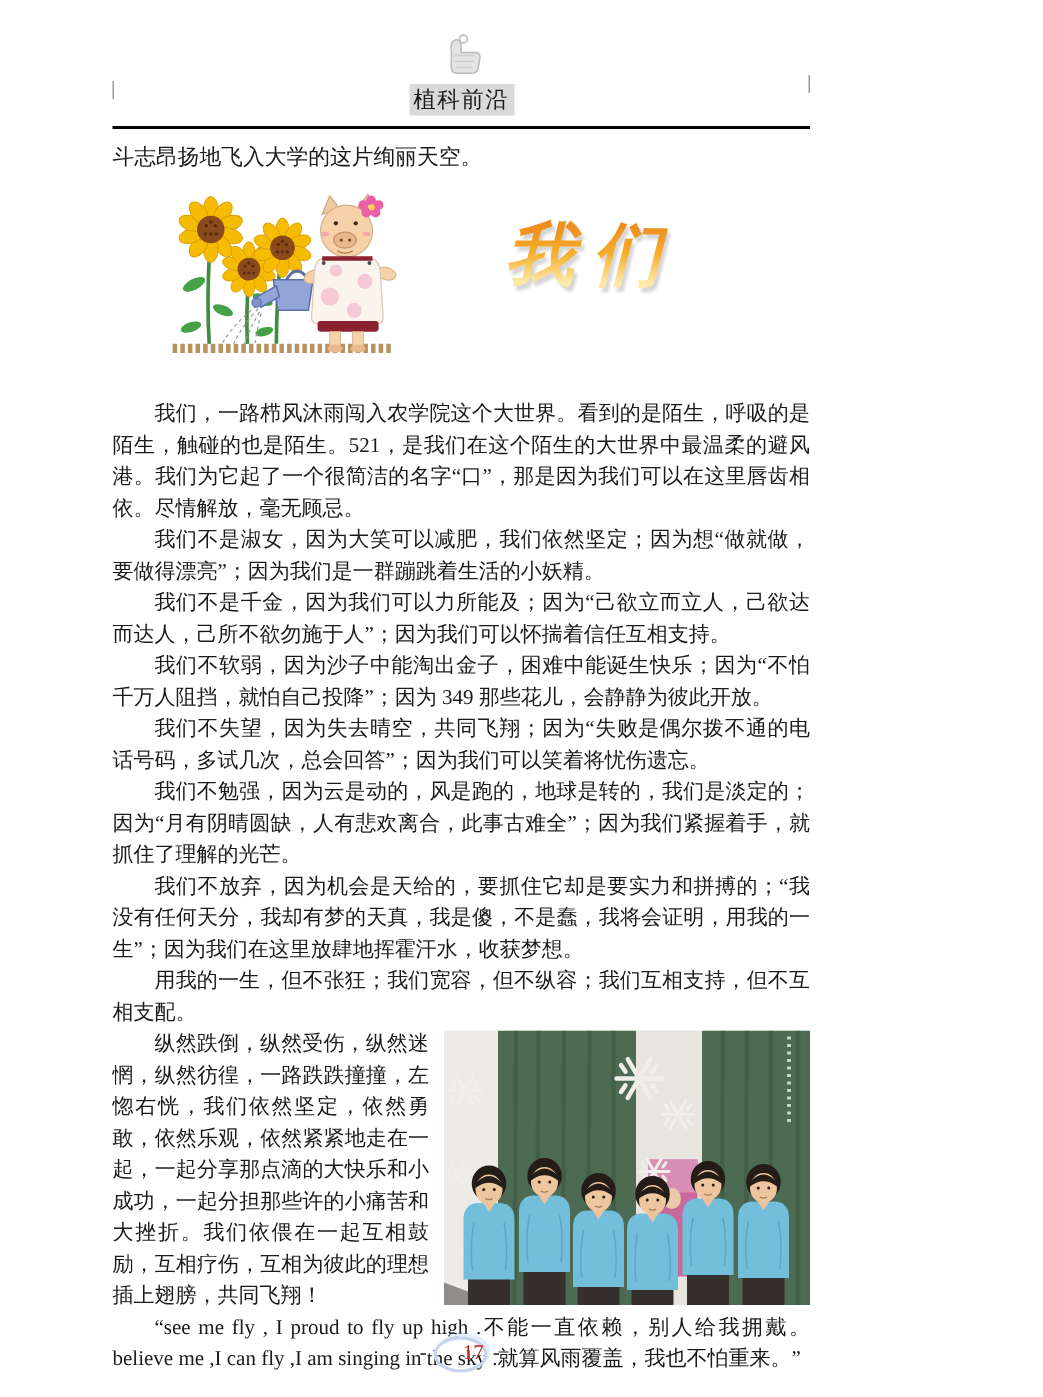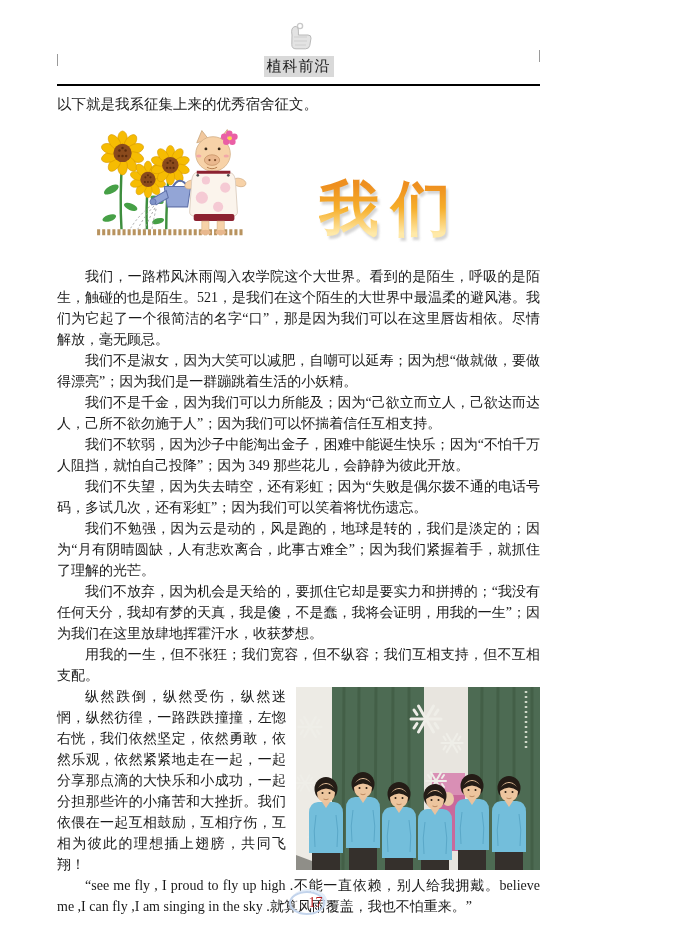--- a/index.html
+++ b/index.html
@@ -2,21 +2,21 @@
 <html><head>
 <meta charset="utf-8">
 <style>
   * { margin:0; padding:0; box-sizing:border-box; }
   html,body { background:#ffffff; }
   body{
     width:695px; height:931px; position:relative; overflow:hidden;
     font-family:"Liberation Serif","DejaVu Serif",serif;
     color:#1a1a1a;
   }
-  .page{ width:613px; height:931px; padding:22px 73px 0 57px; position:relative; }
+  .page{ width:613px; height:931px; padding:22px 73px 0 75px; position:relative; }
 
   
   .header{ position:relative; }
   .thumb-icon{ display:block; margin:0 auto; width:34px; height:30px; }
   .header-title-row{ text-align:center; margin-top:4px; }
   .header-title{
     display:inline-block; font-size:15px; letter-spacing:1px;
     background:#d9d9d9; padding:1px 3px;
   }
   .margin-tick{ position:absolute; top:32px; width:1px; height:12px; background:#9a9a9a; }
@@ -24,26 +24,27 @@
   .margin-tick.right{ right:0; top:28px; }
   .header-rule{ margin-top:7px; border:none; border-top:2px solid #000; height:0; }
 
   
   .intro{ margin-top:9px; font-size:14.5px; }
 
   
   .graphic-row{ position:relative; height:128px; margin-top:10px; }
   .illustration{ position:absolute; left:35px; top:2px; width:178px; height:118px; }
   .banner-title{
-    position:absolute; left:262px; top:54px;
+    position:absolute; left:262px; top:22px;
     font-family:"DejaVu Sans","Liberation Sans",sans-serif;
-    font-size:60px; font-weight:bold; letter-spacing:12px; line-height:1;
+    font-size:46px; font-weight:bold; letter-spacing:12px; line-height:1;
     background:linear-gradient(180deg,#ee8f1f 12%,#f6ae2a 50%,#ffe9a8 92%);
     -webkit-background-clip:text; background-clip:text; color:transparent;
     filter:drop-shadow(2px 3px 1px rgba(185,185,185,.6));
+    font-style:italic;
   }
 
   
   .article{ margin-top:14px; font-size:14px; line-height:21px; text-align:justify; }
   .article p{ text-indent:2em; }
   .group-photo{
     float:right; width:244px; height:183px; margin-left:10px; margin-top:1px;
     display:block;
   }
 
@@ -68,21 +69,21 @@
       <path d="M12 15 l13 0 M12 19 l13 0 M13 23 l11 0" stroke="#cfcfcf" stroke-width="1" fill="none"></path>
     </svg>
     <div class="header-title-row">
       <span class="header-title">植科前沿</span>
     </div>
     <span class="margin-tick left"></span>
     <span class="margin-tick right"></span>
     <hr class="header-rule">
   </div>
 
-  <div class="intro">以下就是我系征集上来的优秀宿舍征文。</div>
+  <div class="intro">斗志昂扬地飞入大学的这片绚丽天空。</div>
 
   <div class="graphic-row">
     <svg class="illustration" viewBox="0 0 175 115">
 
       <line x1="5" y1="104" x2="150" y2="104" stroke="#b8935f" stroke-width="6" stroke-dasharray="3,2"></line>
 
       <g stroke="#3e8e3e" stroke-width="2.4" fill="none">
         <path d="M30 28 Q27 70 29 101"></path>
         <path d="M55 54 Q53 80 54 101"></path>
         <path d="M76 40 Q73 75 73 101"></path>
@@ -178,24 +179,24 @@
         <rect x="123" y="93" width="7" height="10" fill="#f7d2a8" stroke="#d4b088" stroke-width="0.6"></rect>
         <ellipse cx="111.5" cy="104" rx="5" ry="2.6" fill="#e8b88e"></ellipse>
         <ellipse cx="126.5" cy="104" rx="5" ry="2.6" fill="#e8b88e"></ellipse>
       </g>
     </svg>
     <div class="banner-title">我们</div>
   </div>
 
   <div class="article">
     <p>我们，一路栉风沐雨闯入农学院这个大世界。看到的是陌生，呼吸的是陌生，触碰的也是陌生。521，是我们在这个陌生的大世界中最温柔的避风港。我们为它起了一个很简洁的名字“口”，那是因为我们可以在这里唇齿相依。尽情解放，毫无顾忌。</p>
-    <p>我们不是淑女，因为大笑可以减肥，自嘲可以延寿；因为想“做就做，要做得漂亮”；因为我们是一群蹦跳着生活的小妖精。</p>
+    <p>我们不是淑女，因为大笑可以减肥，我们依然坚定；因为想“做就做，要做得漂亮”；因为我们是一群蹦跳着生活的小妖精。</p>
     <p>我们不是千金，因为我们可以力所能及；因为“己欲立而立人，己欲达而达人，己所不欲勿施于人”；因为我们可以怀揣着信任互相支持。</p>
     <p>我们不软弱，因为沙子中能淘出金子，困难中能诞生快乐；因为“不怕千万人阻挡，就怕自己投降”；因为 349 那些花儿，会静静为彼此开放。</p>
-    <p>我们不失望，因为失去晴空，还有彩虹；因为“失败是偶尔拨不通的电话号码，多试几次，还有彩虹”；因为我们可以笑着将忧伤遗忘。</p>
+    <p>我们不失望，因为失去晴空，共同飞翔；因为“失败是偶尔拨不通的电话号码，多试几次，总会回答”；因为我们可以笑着将忧伤遗忘。</p>
     <p>我们不勉强，因为云是动的，风是跑的，地球是转的，我们是淡定的；因为“月有阴晴圆缺，人有悲欢离合，此事古难全”；因为我们紧握着手，就抓住了理解的光芒。</p>
     <p>我们不放弃，因为机会是天给的，要抓住它却是要实力和拼搏的；“我没有任何天分，我却有梦的天真，我是傻，不是蠢，我将会证明，用我的一生”；因为我们在这里放肆地挥霍汗水，收获梦想。</p>
     <p>用我的一生，但不张狂；我们宽容，但不纵容；我们互相支持，但不互相支配。</p>
 
     <svg class="group-photo" viewBox="0 0 244 183" preserveAspectRatio="none">
       <rect width="244" height="183" fill="#e9e7e1"></rect>
 
       <rect x="0" y="0" width="36" height="183" fill="#edebe5"></rect>
 
       <rect x="36" y="0" width="92" height="183" fill="#4d6b53"></rect>

